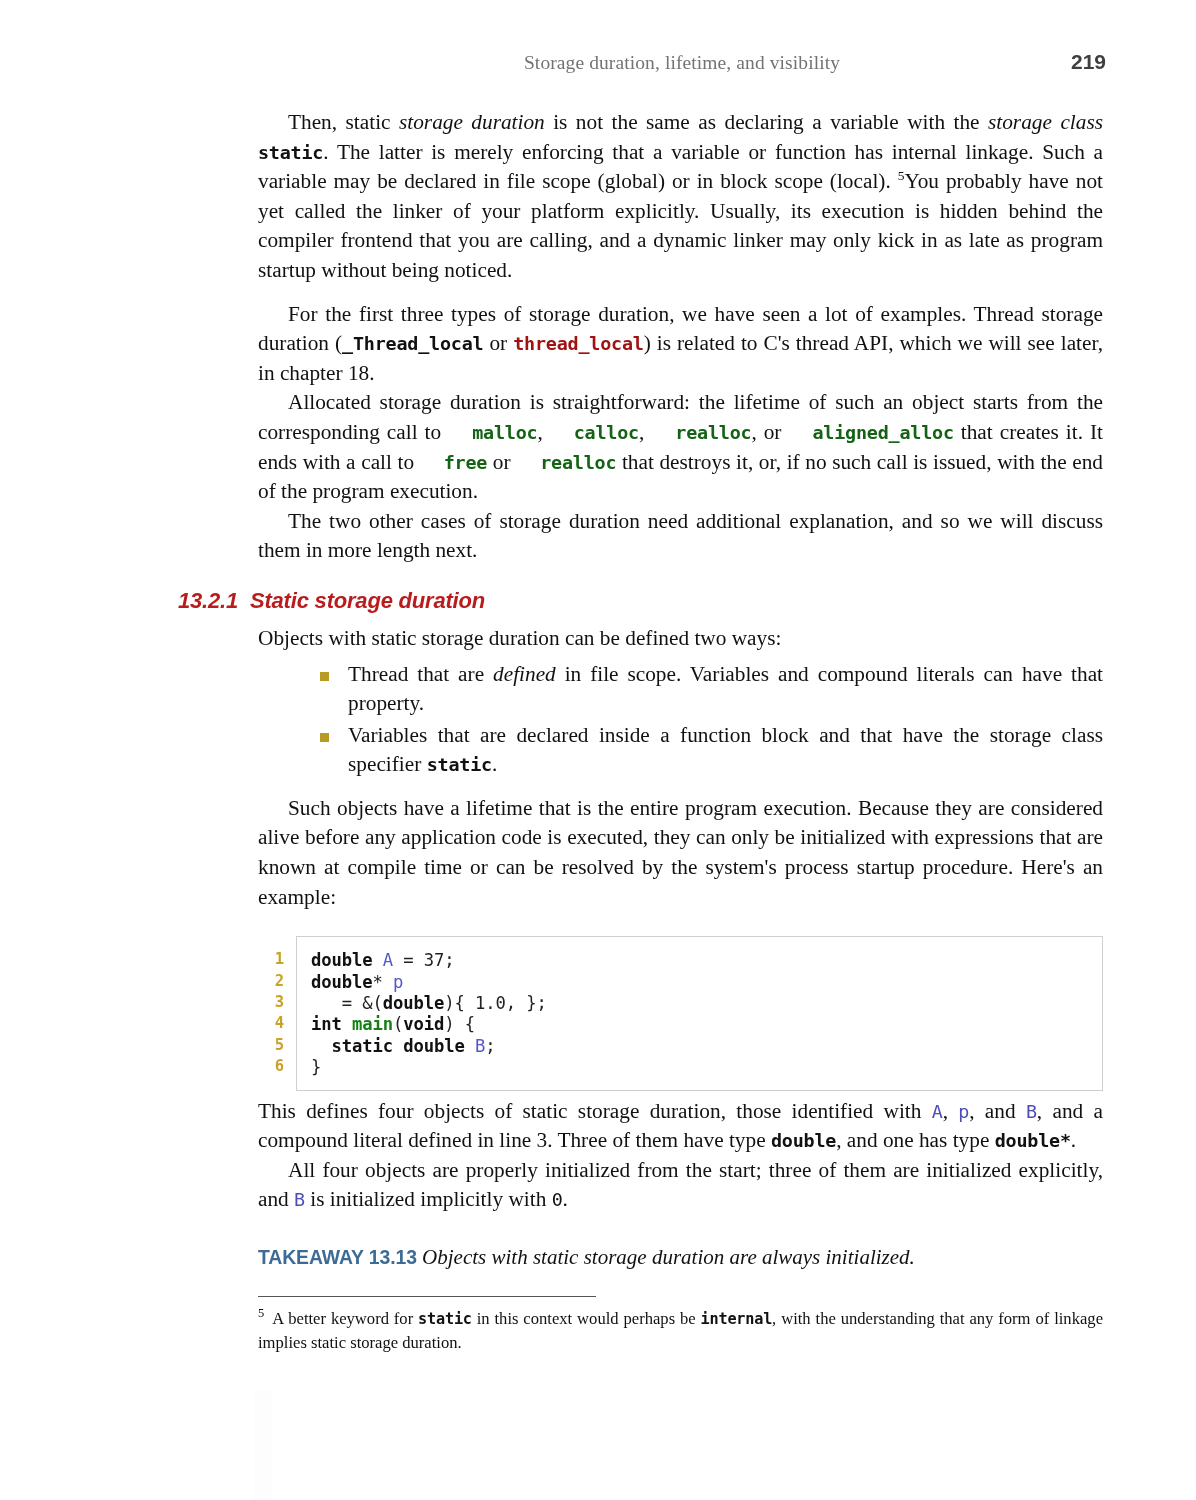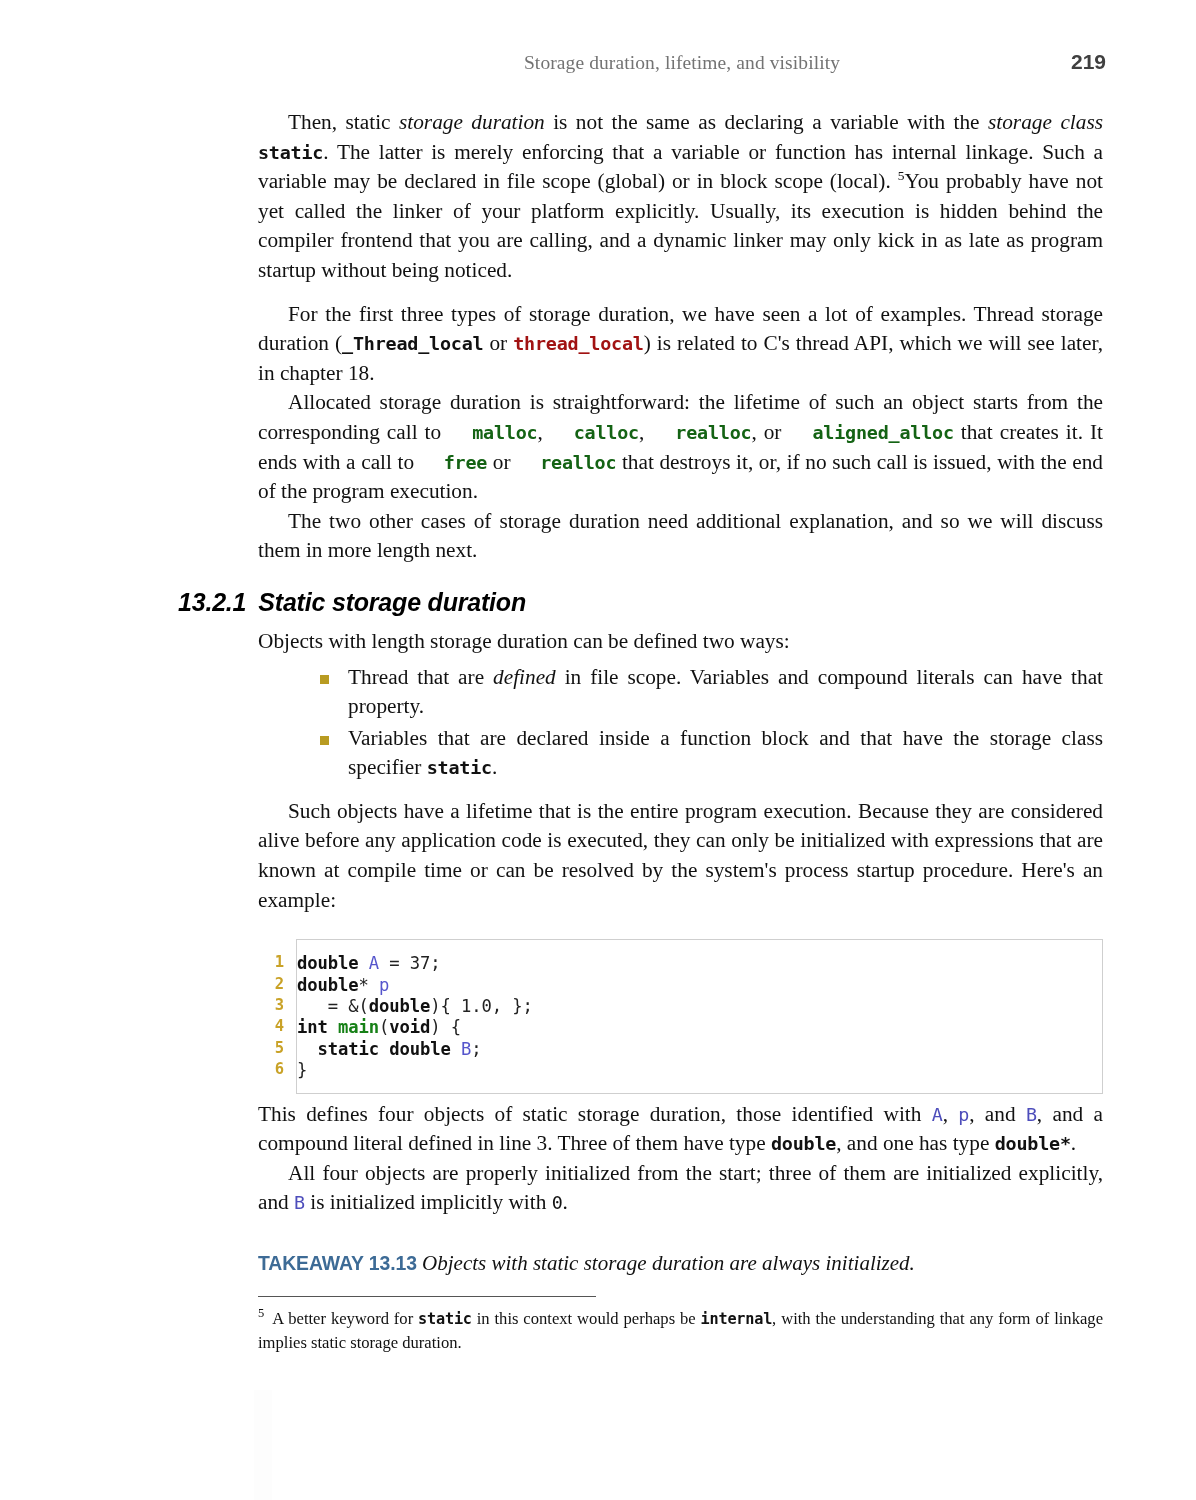--- a/index.html
+++ b/index.html
@@ -83,22 +83,22 @@
     line-height: 0;
   }
 
   
   .sec-head {
     position: relative;
     margin: 22px 0 10px -80px;
     font-family: "Liberation Sans", "DejaVu Sans", sans-serif;
     font-style: italic;
     font-weight: bold;
-    font-size: 25px;
-    color: #000000;
+    font-size: 22px;
+    color: #b91c1c;
     letter-spacing: -0.2px;
   }
   .sec-num { margin-right: 12px; }
 
   
   ul.bullets {
     list-style: none;
     margin: 6px 0 0 0;
     padding: 0 0 0 62px;
   }
@@ -139,21 +139,21 @@
     font-weight: bold;
     color: #c9a227;
     line-height: 21.4px;
     padding-top: 13px;
     padding-bottom: 11px;
   }
   .codebox {
     flex: 1 1 auto;
     border: 1px solid #cfcfcf;
     background: #ffffff;
-    padding: 13px 10px 11px 0;
+    padding: 13px 10px 11px 14px;
     box-sizing: border-box;
   }
   .codebox pre {
     margin: 0;
     font-family: "DejaVu Sans Mono", "Liberation Mono", monospace;
     font-size: 17.2px;
     line-height: 21.4px;
     font-weight: bold;
     color: #111111;
     white-space: pre;
@@ -161,21 +161,21 @@
   }
   .codebox .id { color: #5555cc; font-weight: normal; }
   .codebox .fn { color: #168016; }
   .codebox .num { color: #222222; font-weight: normal; }
   .codebox .pun { color: #222222; font-weight: normal; }
 
   
   .takeaway {
     margin-top: 30px;
     font-size: 21px;
-    line-height: 30px;
+    line-height: 24px;
   }
   .takeaway .tk-label {
     font-family: "Liberation Sans", "DejaVu Sans", sans-serif;
     font-weight: bold;
     font-size: 19.4px;
     color: #3d6b96;
     letter-spacing: -0.1px;
   }
   .takeaway .tk-text {
     font-style: italic;
@@ -232,21 +232,21 @@
     <p class="body indent"><span>Then, static </span><span class="it">storage duration</span><span> is not the same as declaring a variable with the </span><span class="it">storage class</span> <span class="mono k">static</span><span>. The latter is merely enforcing that a variable or function has internal linkage. Such a variable may be declared in file scope (global) or in block scope (local). </span><sup class="fnref">5</sup><span>You probably have not yet called the linker of your platform explicitly. Usually, its execution is hidden behind the compiler frontend that you are calling, and a dynamic linker may only kick in as late as program startup without being noticed.</span></p>
 
     <p class="body indent gap"><span>For the first three types of storage duration, we have seen a lot of examples. Thread storage duration (</span><span class="mono k">_Thread_local</span><span> or </span><span class="mono red">thread_local</span><span>) is related to C's thread API, which we will see later, in chapter 18.</span></p>
 
     <p class="body indent"><span>Allocated storage duration is straightforward: the lifetime of such an object starts from the corresponding call to </span><span class="mono green">malloc</span><span>, </span><span class="mono green">calloc</span><span>, </span><span class="mono green">realloc</span><span>, or </span><span class="mono green">aligned_alloc</span><span> that creates it. It ends with a call to </span><span class="mono green">free</span><span> or </span><span class="mono green">realloc</span><span> that destroys it, or, if no such call is issued, with the end of the program execution.</span></p>
 
     <p class="body indent">The two other cases of storage duration need additional explanation, and so we will discuss them in more length next.</p>
 
     <div class="sec-head"><span class="sec-num">13.2.1</span><span>Static storage duration</span></div>
 
-    <p class="body">Objects with length storage duration can be defined two ways:</p>
+    <p class="body">Objects with static storage duration can be defined two ways:</p>
 
     <ul class="bullets">
       <li><span class="sq"></span><span>Thread that are </span><span class="it">defined</span><span> in file scope. Variables and compound literals can have that property.</span></li>
       <li><span class="sq"></span><span>Variables that are declared inside a function block and that have the storage class specifier </span><span class="mono k">static</span><span>.</span></li>
     </ul>
 
     <p class="body indent gap">Such objects have a lifetime that is the entire program execution. Because they are considered alive before any application code is executed, they can only be initialized with expressions that are known at compile time or can be resolved by the system's process startup procedure. Here's an example:</p>
 
     <div class="listing">
       <div class="listing-inner">

